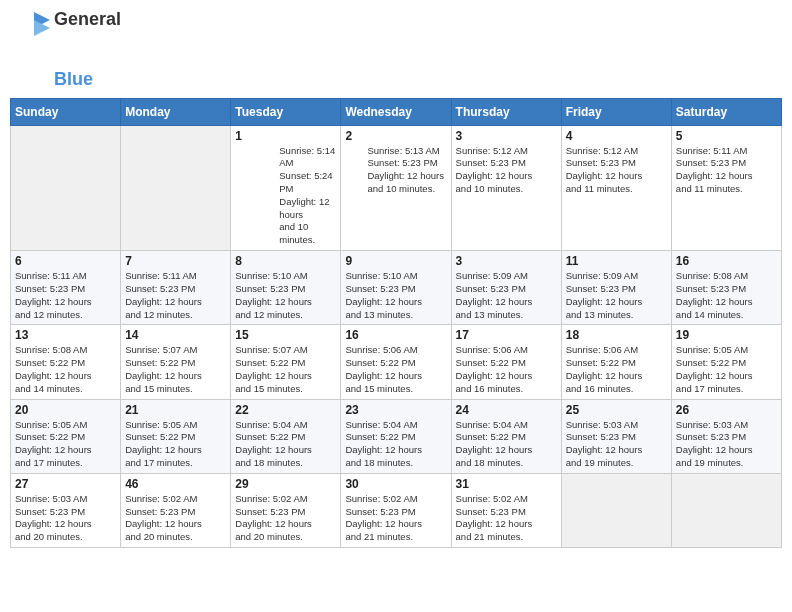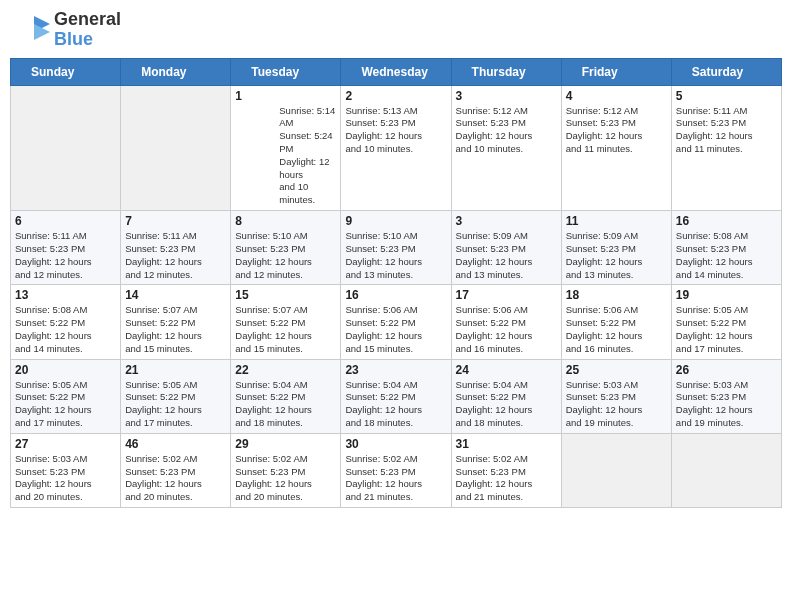--- a/index.html
+++ b/index.html
@@ -12,37 +12,38 @@
     }
     .header {
       display: flex;
       justify-content: space-between;
       align-items: flex-start;
       margin-bottom: 8px;
       padding: 0 4px;
     }
     .logo {
       display: flex;
-      align-items: flex-end;
+      align-items: flex-start;
       gap: 4px;
     }
     .logo-text {
       display: flex;
       flex-direction: column;
       line-height: 1.1;
     }
     .logo-general {
       font-size: 18px;
       font-weight: bold;
       color: #333;
     }
     .logo-blue {
       font-size: 18px;
       font-weight: bold;
       color: #4a90d9;
+      margin-top: 40px;
     }
     .title-block {
       text-align: right;
     }
     .month-title {
       font-size: 36px;
       font-weight: bold;
       color: #222;
       line-height: 1.1;
     }
@@ -53,21 +54,21 @@
     .calendar {
       width: 100%;
       border-collapse: collapse;
       border: 1px solid #ccc;
     }
     .calendar th {
       background-color: #3a7abf;
       color: #fff;
       font-size: 12px;
       font-weight: bold;
-      padding: 6px 20px;
+      padding: 6px 4px;
       text-align: left;
       border: 1px solid #2d6aad;
     }
     .calendar td {
       vertical-align: top;
       border: 1px solid #ccc;
       padding: 3px 4px;
       width: 108px;
       min-height: 80px;
       background: #fff;
@@ -129,21 +130,21 @@
         <td class="empty-cell"></td>
         <td>
           <span class="day-number">1</span>
           <div class="day-info" style="white-space: pre-line; margin-left: 44px;">Sunrise: 5:14 AM
 Sunset: 5:24 PM
 Daylight: 12 hours
 and 10 minutes.</div>
         </td>
         <td>
           <span class="day-number">2</span>
-          <div class="day-info" style="white-space: pre-line;">Sunrise: 5:13 AM
+          <div class="day-info" style="white-space: pre-line; margin-left: 22px;">Sunrise: 5:13 AM
 Sunset: 5:23 PM
 Daylight: 12 hours
 and 10 minutes.</div>
         </td>
         <td>
           <span class="day-number">3</span>
           <div class="day-info" style="white-space: pre-line;">Sunrise: 5:12 AM
 Sunset: 5:23 PM
 Daylight: 12 hours
 and 10 minutes.</div>

